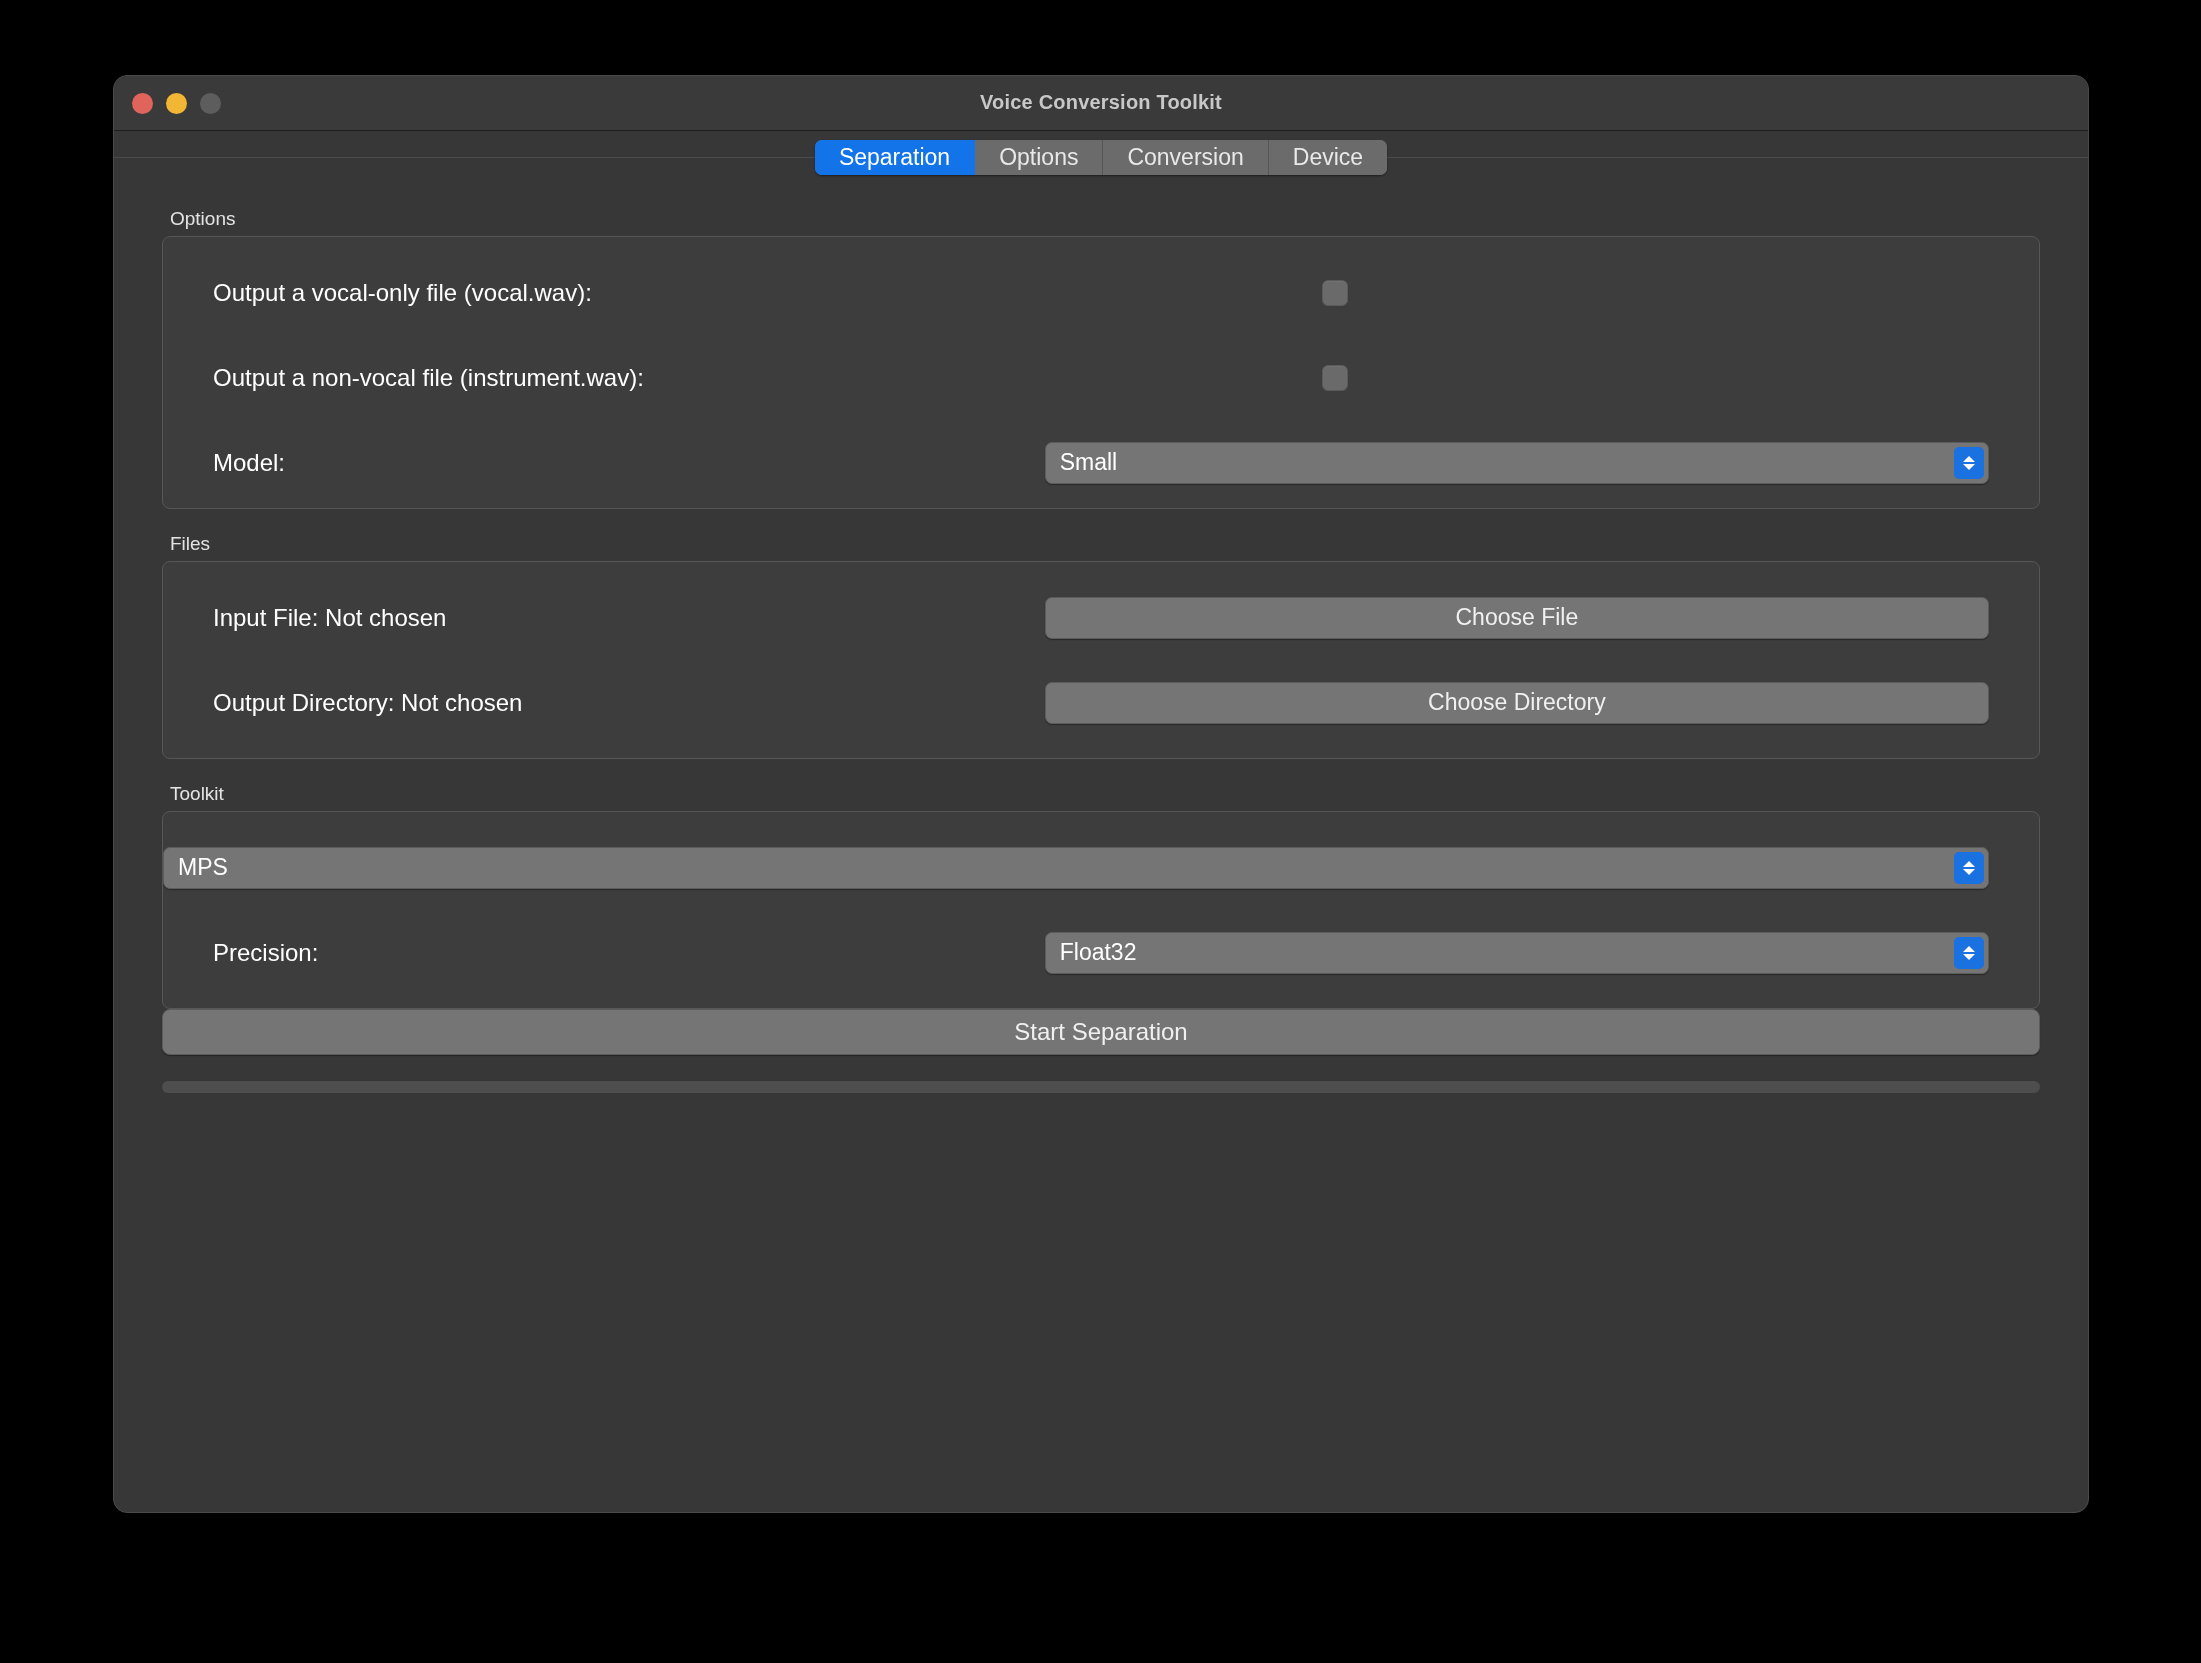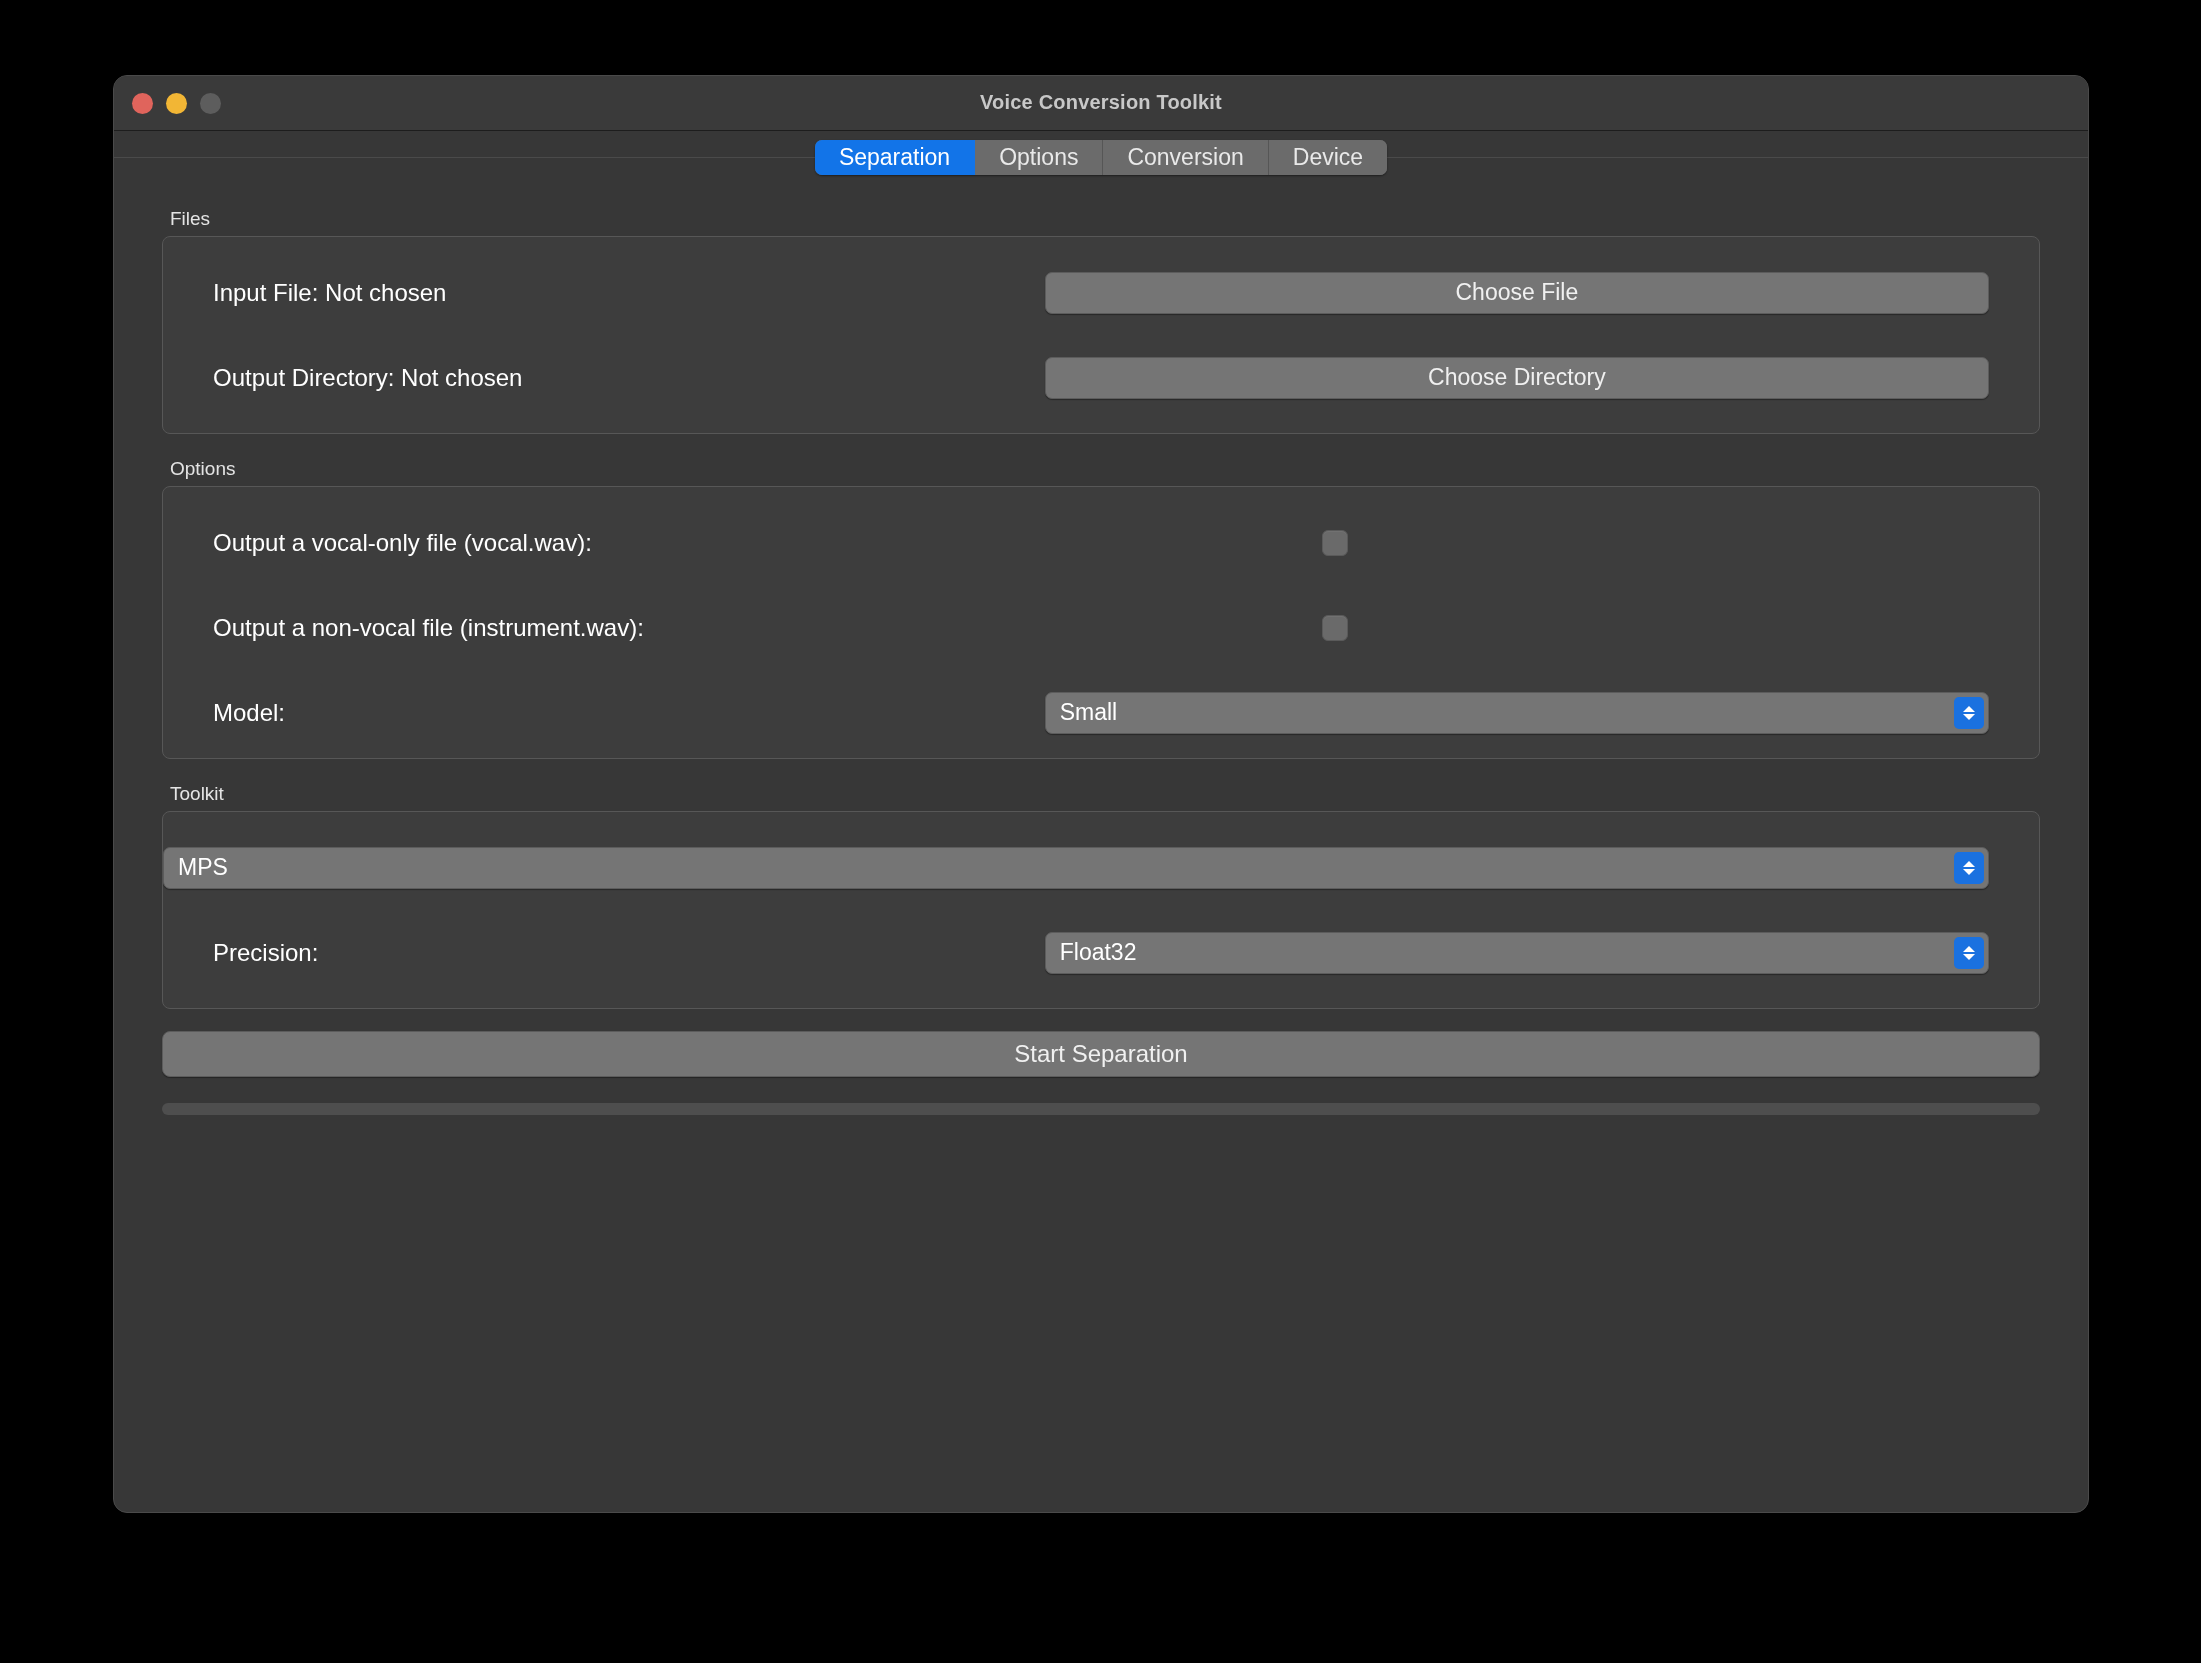--- a/index.html
+++ b/index.html
@@ -231,21 +231,21 @@
   .chev {
     width: 0; height: 0;
     border-left: 6px solid transparent;
     border-right: 6px solid transparent;
   }
   .chev.up   { border-bottom: 6px solid #ffffff; }
   .chev.down { border-top: 6px solid #ffffff; }
 
   
   .bottom-area { padding: 0 48px; }
-  .start-row { margin-top: 22px; }
+  .start-row { }
   .progress {
     margin-top: 26px;
     width: 100%;
     height: 12px;
     background: #4e4e4e;
     border-radius: 6px;
   }
   .progress-fill {
     height: 100%;
     border-radius: 6px;
@@ -280,41 +280,20 @@
       <div class="tab">
         <span>Conversion</span>
       </div>
       <div class="tab">
         <span>Device</span>
       </div>
     </div>
   </div>
 
   <div class="content">
-
-    <div class="group">
-      <div class="group-label">Files</div>
-      <div class="group-box">
-        <div class="spacer-sm"></div>
-        <div class="row">
-          <div class="row-label">Input File: Not chosen</div>
-          <div class="row-control">
-            <div class="btn">Choose File</div>
-          </div>
-        </div>
-        <div class="spacer-sm"></div>
-        <div class="row">
-          <div class="row-label">Output Directory: Not chosen</div>
-          <div class="row-control">
-            <div class="btn">Choose Directory</div>
-          </div>
-        </div>
-        <div class="spacer-sm"></div>
-      </div>
-    </div>
 
     <div class="group">
       <div class="group-label">Options</div>
       <div class="group-box">
         <div class="spacer-sm"></div>
         <div class="row">
           <div class="row-label">Output a vocal-only file (vocal.wav):</div>
           <div class="checkbox-cell">
             <div class="checkbox"></div>
           </div>
@@ -337,20 +316,41 @@
                 <span class="chev down"></span>
               </span>
             </div>
           </div>
         </div>
         <div class="spacer-xs"></div>
       </div>
     </div>
 
     <div class="group">
+      <div class="group-label">Files</div>
+      <div class="group-box">
+        <div class="spacer-sm"></div>
+        <div class="row">
+          <div class="row-label">Input File: Not chosen</div>
+          <div class="row-control">
+            <div class="btn">Choose File</div>
+          </div>
+        </div>
+        <div class="spacer-sm"></div>
+        <div class="row">
+          <div class="row-label">Output Directory: Not chosen</div>
+          <div class="row-control">
+            <div class="btn">Choose Directory</div>
+          </div>
+        </div>
+        <div class="spacer-sm"></div>
+      </div>
+    </div>
+
+    <div class="group">
       <div class="group-label">Toolkit</div>
       <div class="group-box">
         <div class="spacer-sm"></div>
         <div class="row">
           <div class="row-control">
             <div class="select">
               <span class="select-value">MPS</span>
               <span class="stepper">
                 <span class="chev up"></span>
                 <span class="chev down"></span>

